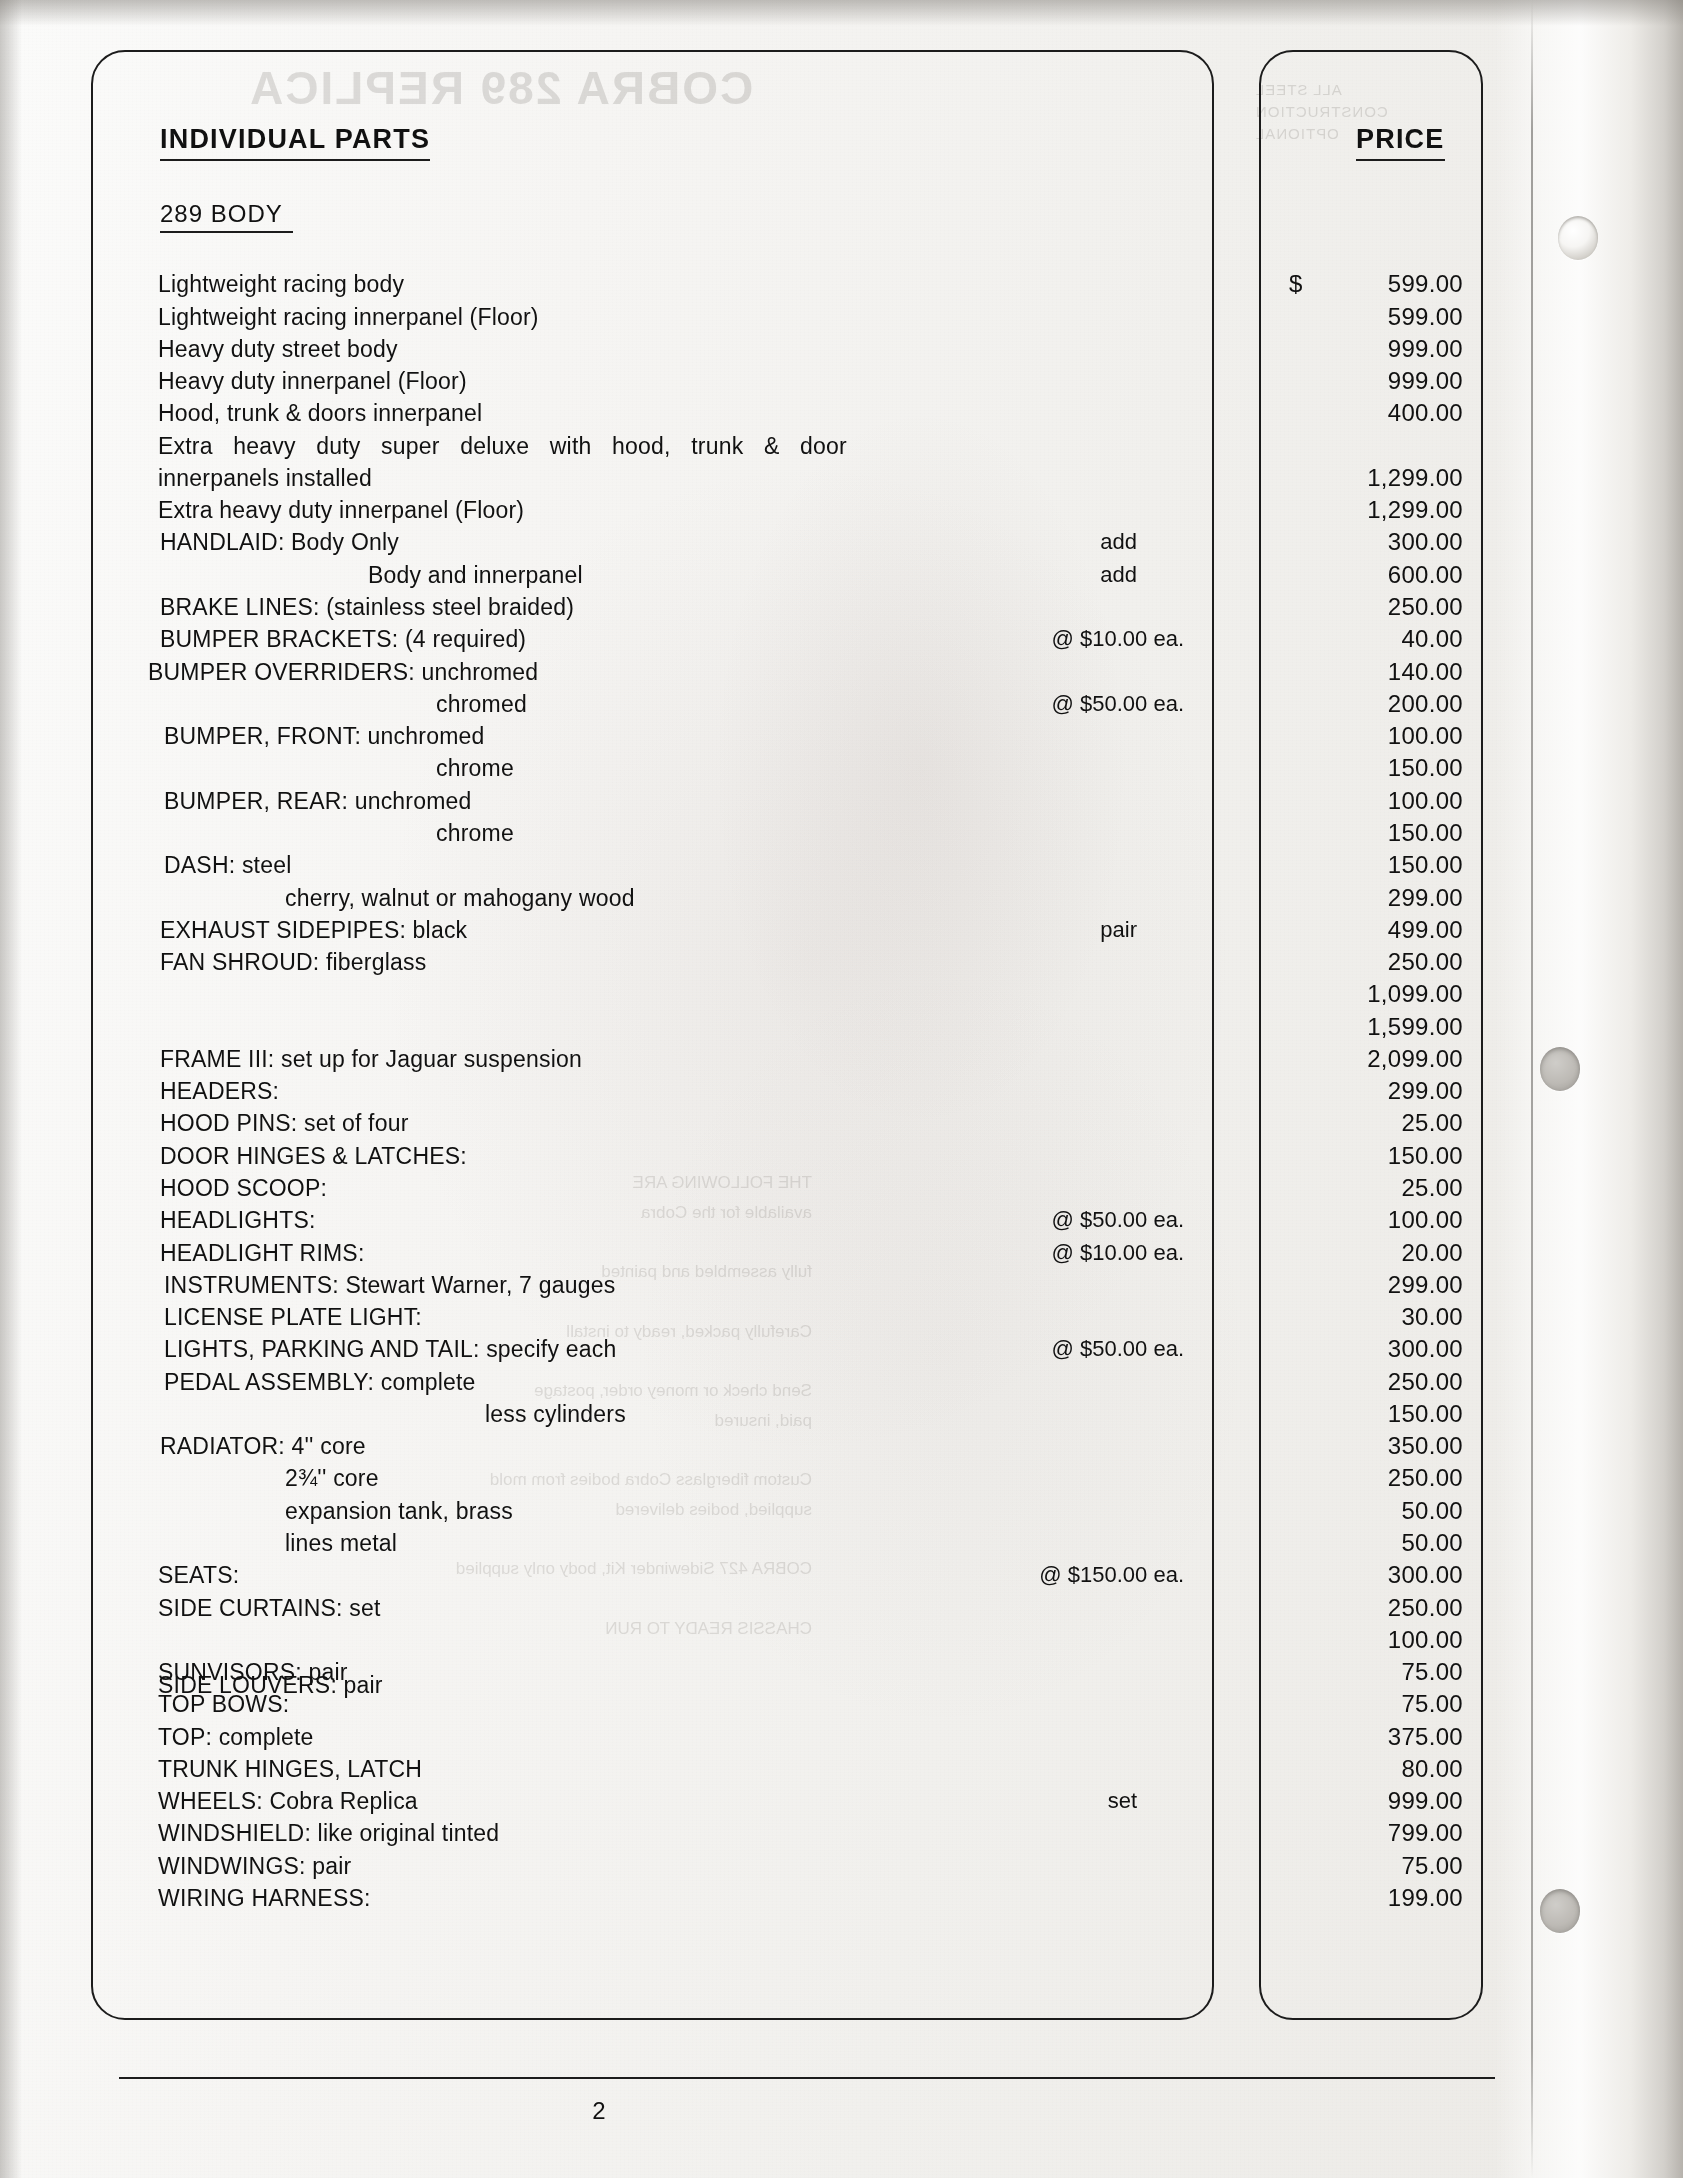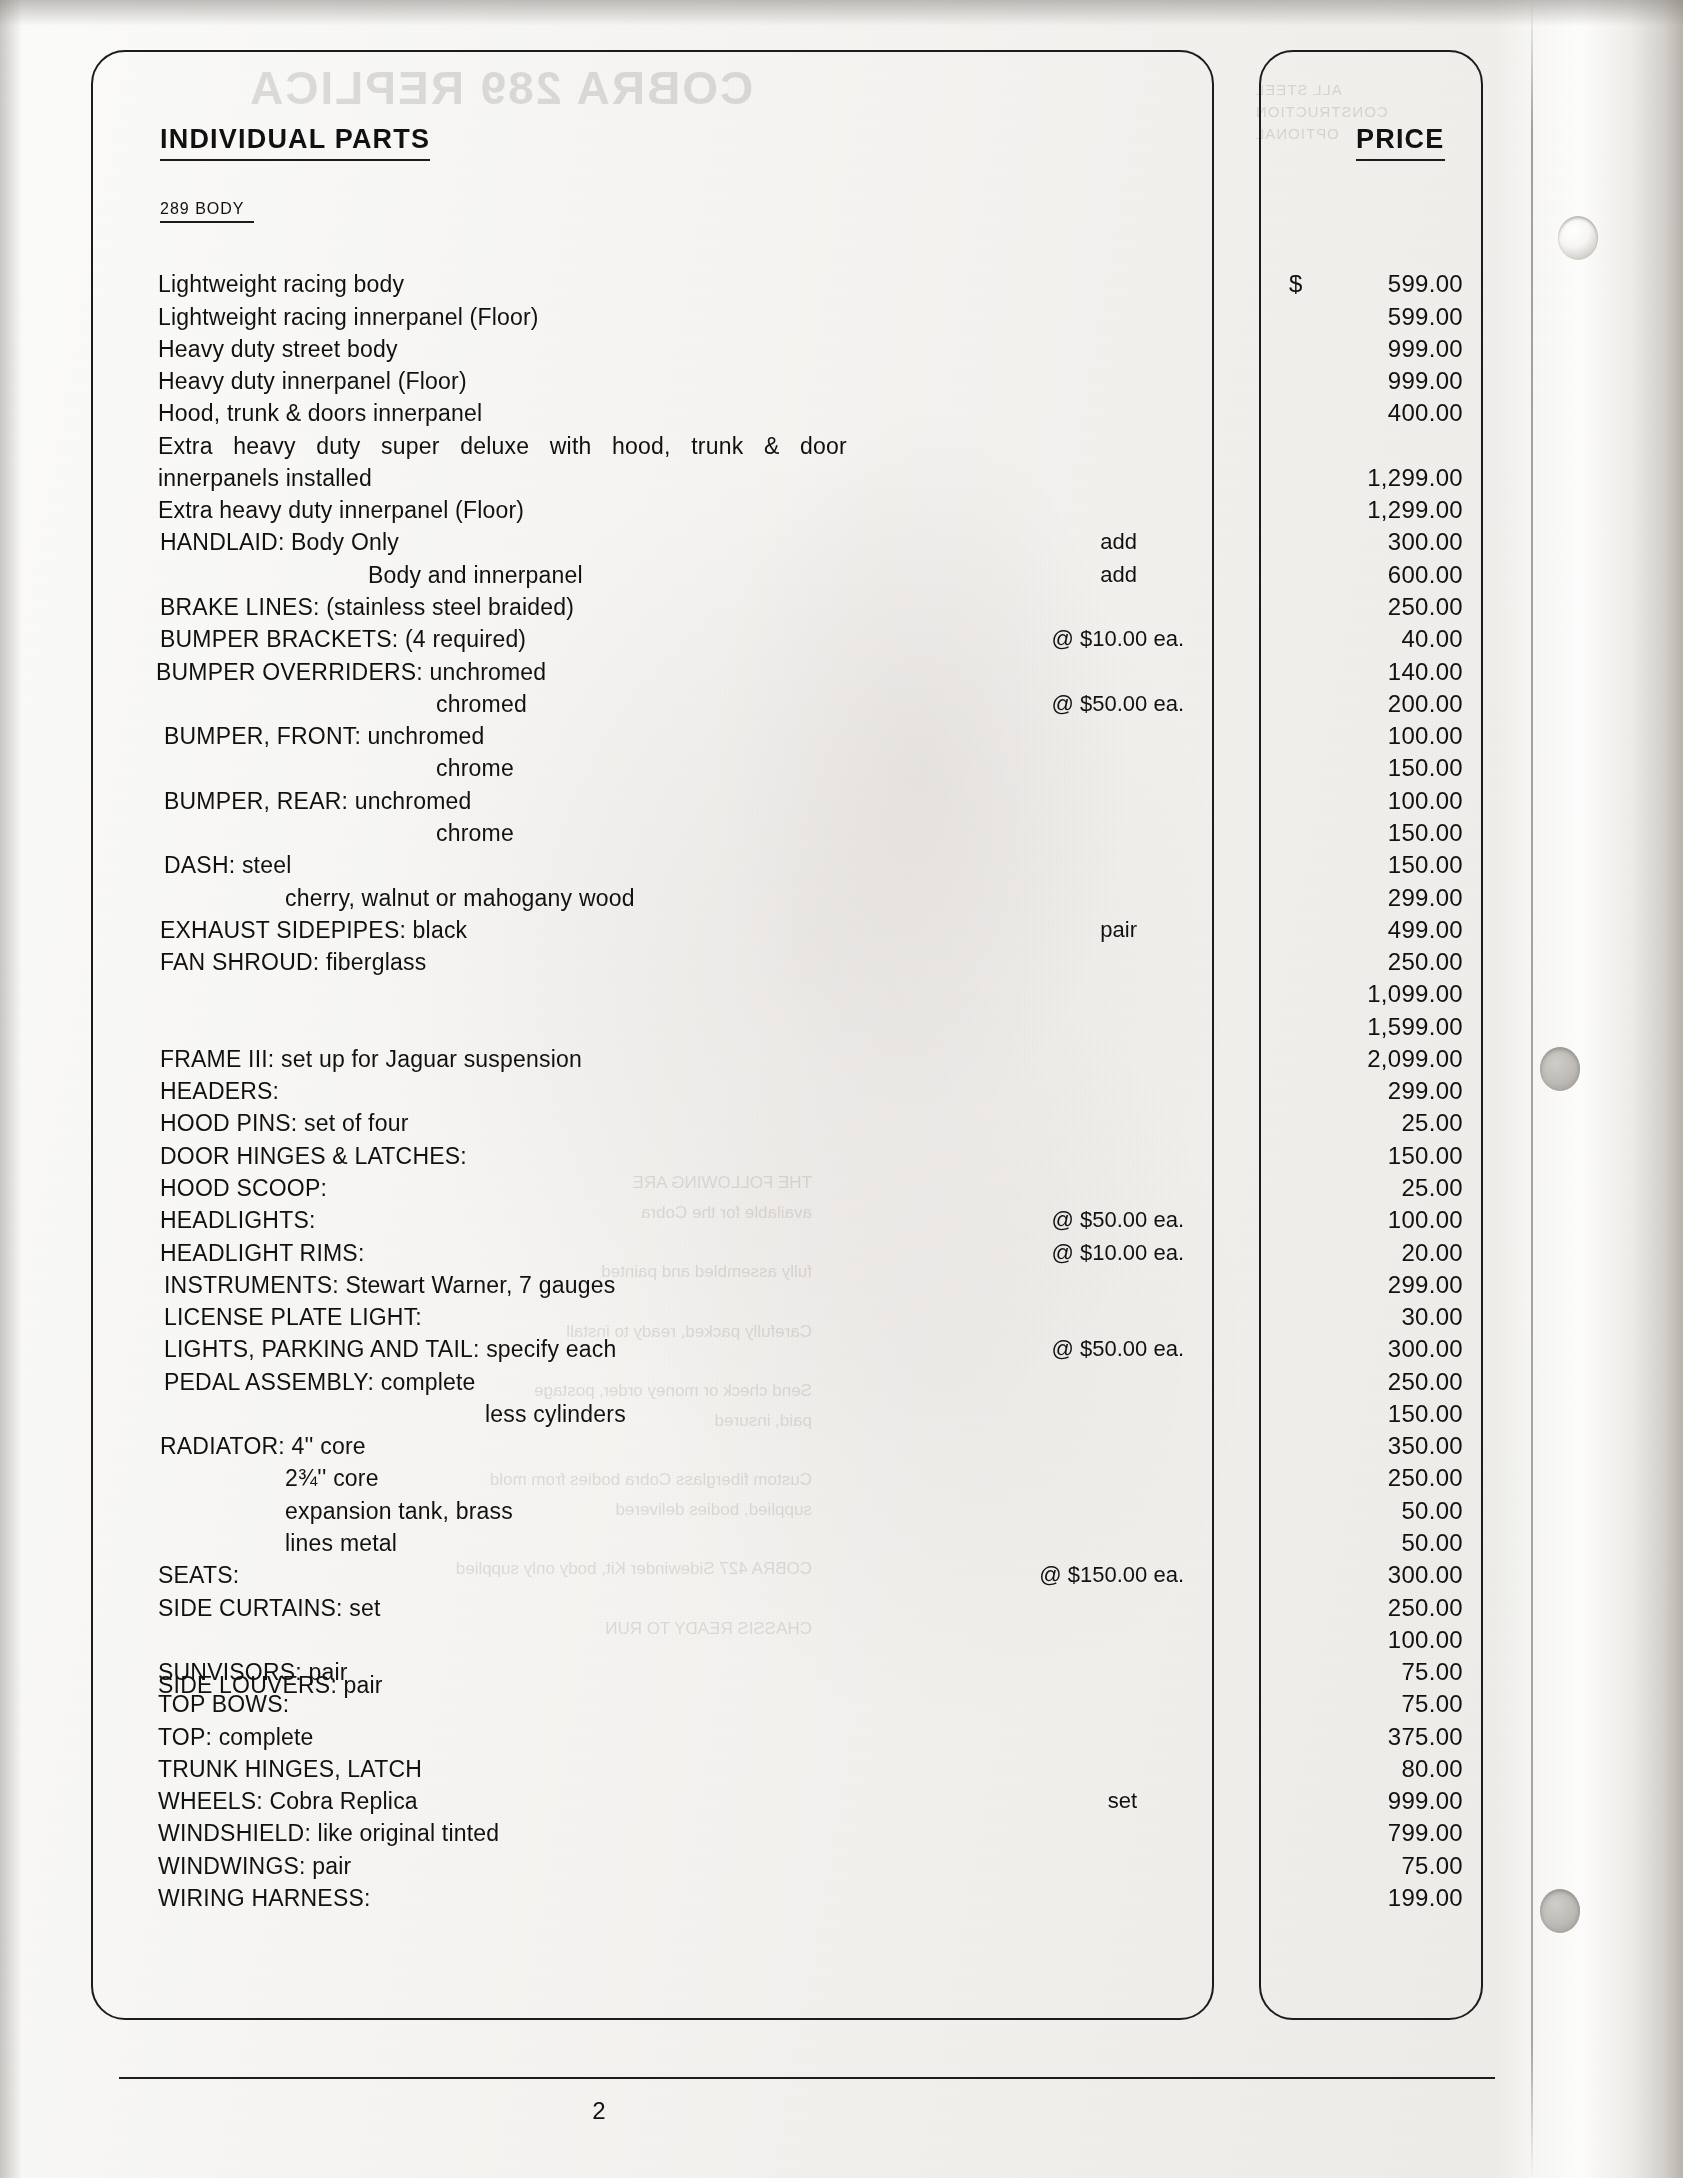--- a/index.html
+++ b/index.html
@@ -160,21 +160,21 @@
     padding-bottom: 4px;
     border-bottom: 2.5px solid #1c1c1c;
     white-space: nowrap;
   }
   .head-parts { left: 160px; top: 124px; }
   .head-price { left: 1356px; top: 124px; }
 
   .section-head {
     position: absolute;
     left: 160px; top: 200px;
-    font-size: 16px;
+    font-size: 24px;
     letter-spacing: 1px;
     padding: 0 10px 3px 0;
     border-bottom: 2px solid #1c1c1c;
     white-space: nowrap;
   }
 
   
   .rows {
     position: absolute;
     left: 0; top: 0;
@@ -309,21 +309,21 @@
       <div class="row" style="top: 591px;">
         <span class="label caps" style="left: 160px;">BRAKE  LINES:    (stainless steel braided)</span>
         <span class="price">250.00</span>
       </div>
       <div class="row" style="top: 623px;">
         <span class="label caps" style="left: 160px;">BUMPER  BRACKETS:    (4 required)</span>
         <span class="note" style="left: 0px; width: 1184px;">@ $10.00 ea.</span>
         <span class="price">40.00</span>
       </div>
       <div class="row" style="top: 656px;">
-        <span class="label caps" style="left: 156px; text-align: center;">BUMPER  OVERRIDERS:    unchromed</span>
+        <span class="label caps" style="left: 148px; text-align: center;">BUMPER  OVERRIDERS:    unchromed</span>
         <span class="price">140.00</span>
       </div>
       <div class="row" style="top: 688px;">
         <span class="label" style="left: 436px;">chromed</span>
         <span class="note" style="left: 0px; width: 1184px;">@ $50.00 ea.</span>
         <span class="price">200.00</span>
       </div>
       <div class="row" style="top: 720px;">
         <span class="label caps" style="left: 164px;">BUMPER,  FRONT:    unchromed</span>
         <span class="price">100.00</span>

